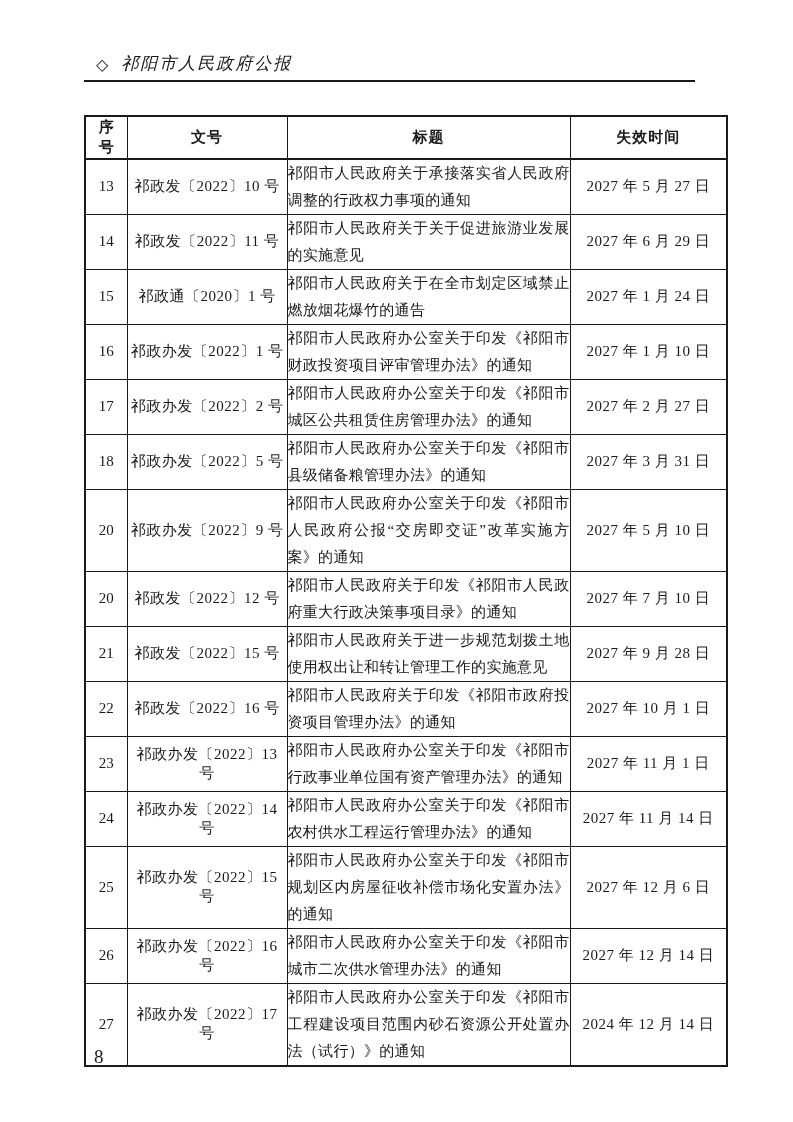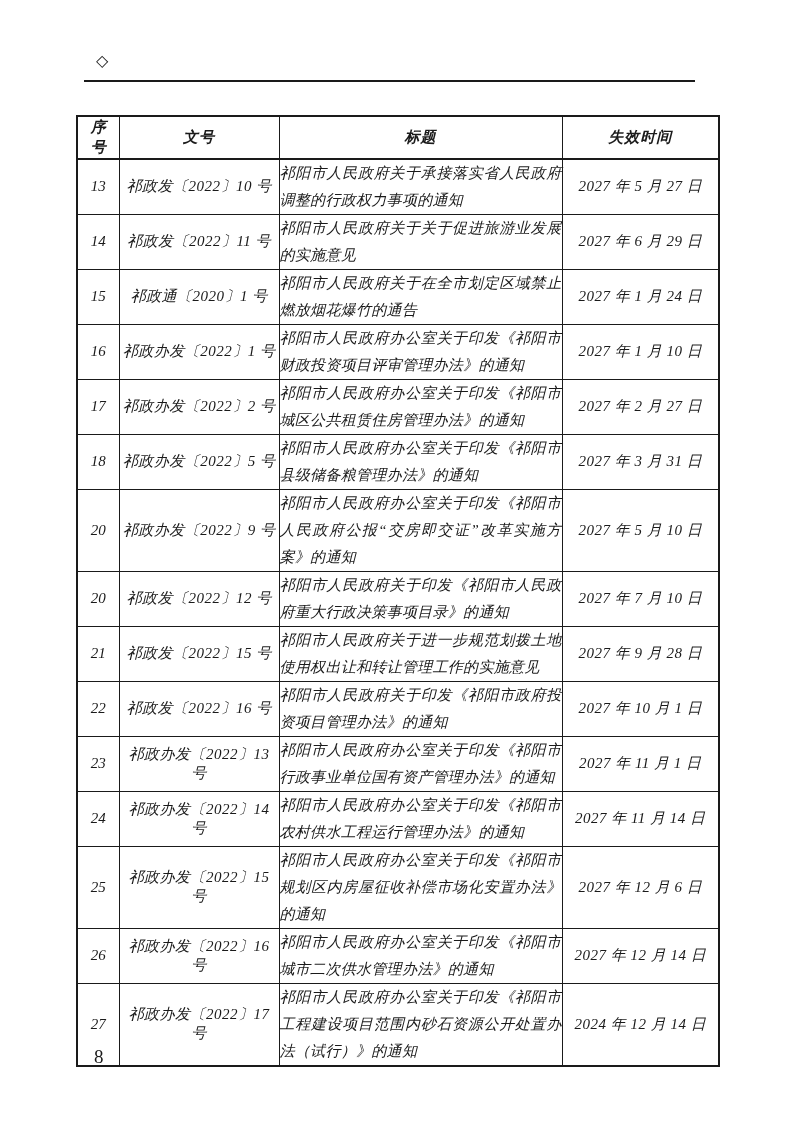--- a/index.html
+++ b/index.html
@@ -39,27 +39,26 @@
     left: 84px;
     top: 80px;
     width: 611px;
     height: 0;
     border-top: 2px solid #1a1a1a;
   }
 
   
   table.gazette {
     position: absolute;
-    left: 76px;
+    left: 84px;
     top: 115px;
     width: 642px;
     border-collapse: collapse;
     table-layout: fixed;
     border: 2px solid #1a1a1a;
-    font-style: italic;
   }
   table.gazette th, table.gazette td {
     border: 1px solid #1a1a1a;
     padding: 0;
     vertical-align: middle;
   }
   table.gazette thead th {
     height: 38px;
     font-family: "Liberation Sans", "DejaVu Sans", sans-serif;
     font-weight: bold;
@@ -94,20 +93,21 @@
     font-size: 19px;
   }
 </style>
 </head>
 <body>
 
 <div class="page">
 
   <div class="masthead">
     <span class="diamond">◇</span>
+    <span class="masthead-title">祁阳市人民政府公报</span>
   </div>
   <div class="masthead-rule"></div>
 
   <table class="gazette">
     <colgroup>
       <col style="width:42px">
       <col style="width:160px">
       <col style="width:283px">
       <col style="width:157px">
     </colgroup>

